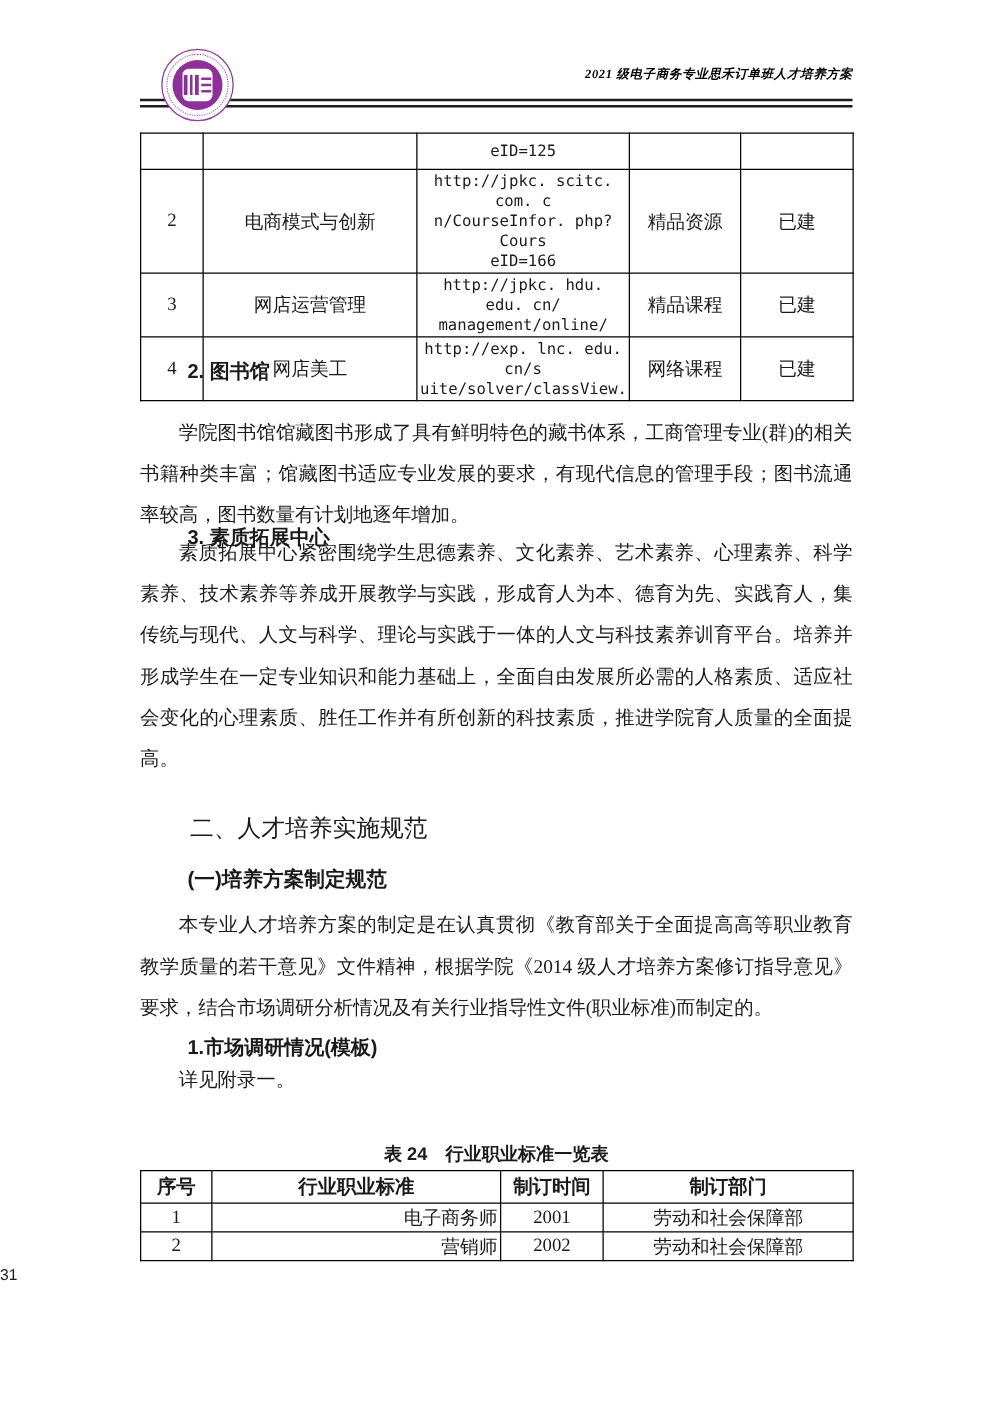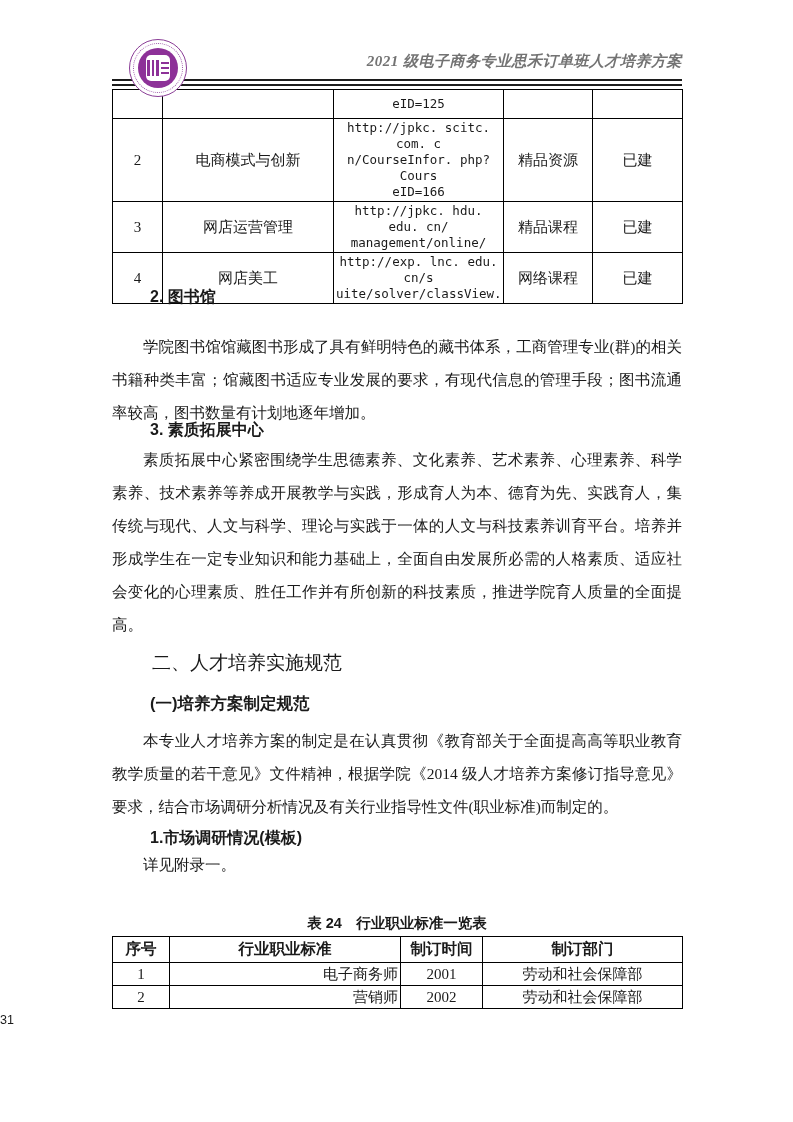--- a/index.html
+++ b/index.html
@@ -5,22 +5,22 @@
   html,body{margin:0;padding:0;background:#ffffff;}
   .page{
     position:relative; width:793px; height:1122px; margin:0 auto;
     background:#fff; overflow:hidden;
     font-family:"Liberation Serif","DejaVu Serif",serif;
     color:#1a1a1a;
   }
   
   .header-title{
     position:absolute; left:112px; top:52px; width:570px;
-    text-align:right; font-size:15px; font-style:italic; font-weight:600;
-    letter-spacing:.5px; color:#737373;
+    text-align:right; font-size:10px; font-style:italic; font-weight:600;
+    letter-spacing:.5px; color:#000000;
   }
   .header-rule{
     position:absolute; left:112px; top:79px; width:570px; height:3px;
     border-top:2px solid #1c1c1c; border-bottom:2px solid #1c1c1c;
   }
   .logo{
     position:absolute; left:129px; top:39px; width:58px; height:58px;
     border-radius:50%; background:#fff; border:1px solid #8a3c96;
     z-index:3; box-sizing:border-box;
   }
@@ -36,21 +36,21 @@
     width:24px; height:26px; background:#fff; border-radius:5px;
     display:flex; align-items:center; justify-content:center; gap:2px;
   }
   .vbars{display:flex; gap:2px; align-items:center;}
   .vbar{width:2.5px; height:16px; background:#8d3198;}
   .hbars{display:flex; flex-direction:column; gap:2.5px;}
   .hbar{width:8px; height:2.5px; background:#8d3198;}
   
   table{border-collapse:collapse; table-layout:fixed;}
   td,th{border:1.5px solid #000; text-align:center; vertical-align:middle; padding:1px 2px; box-sizing:border-box;}
-  .course-table{position:absolute; left:112px; top:89px; width:570px; font-size:15px;border-radius:26px;}
+  .course-table{position:absolute; left:112px; top:106px; width:570px; font-size:15px;border-radius:26px;}
   .course-table .url{
     font-family:"DejaVu Sans Mono","Liberation Mono",monospace;
     font-size:12.5px; line-height:16px; white-space:pre-line;
   }
   .std-table{position:absolute; left:112px; top:936px; width:570px; font-size:15px;}
   .std-table th{font-weight:bold; font-size:15.5px; height:26px;}
   .std-table td{height:23px;}
   .std-table .cell-left{text-align:right; padding-left:9px;}
   
   .abs{position:absolute; left:112px; width:570px;}
@@ -144,21 +144,21 @@
         <td>网络课程</td>
         <td>已建</td>
       </tr>
     </tbody>
   </table>
 
   <div class="abs h-num" style="top:287px">2. 图书馆</div>
   <div class="abs para" style="top:330px">学院图书馆馆藏图书形成了具有鲜明特色的藏书体系，工商管理专业(群)的相关书籍种类丰富；馆藏图书适应专业发展的要求，有现代信息的管理手段；图书流通率较高，图书数量有计划地逐年增加。</div>
 
   <div class="abs h-num" style="top:420px">3. 素质拓展中心</div>
-  <div class="abs para" style="top:443px">素质拓展中心紧密围绕学生思德素养、文化素养、艺术素养、心理素养、科学素养、技术素养等养成开展教学与实践，形成育人为本、德育为先、实践育人，集传统与现代、人文与科学、理论与实践于一体的人文与科技素养训育平台。培养并形成学生在一定专业知识和能力基础上，全面自由发展所必需的人格素质、适应社会变化的心理素质、胜任工作并有所创新的科技素质，推进学院育人质量的全面提高。</div>
+  <div class="abs para" style="top:426px">素质拓展中心紧密围绕学生思德素养、文化素养、艺术素养、心理素养、科学素养、技术素养等养成开展教学与实践，形成育人为本、德育为先、实践育人，集传统与现代、人文与科学、理论与实践于一体的人文与科技素养训育平台。培养并形成学生在一定专业知识和能力基础上，全面自由发展所必需的人格素质、适应社会变化的心理素质、胜任工作并有所创新的科技素质，推进学院育人质量的全面提高。</div>
 
   <div class="abs h-big" style="top:650px">二、人才培养实施规范</div>
   <div class="abs h-sub" style="top:693px">(一)培养方案制定规范</div>
   <div class="abs para" style="top:724px">本专业人才培养方案的制定是在认真贯彻《教育部关于全面提高高等职业教育教学质量的若干意见》文件精神，根据学院《2014 级人才培养方案修订指导意见》要求，结合市场调研分析情况及有关行业指导性文件(职业标准)而制定的。</div>
 
   <div class="abs h-num" style="top:828px">1.市场调研情况(模板)</div>
   <div class="abs para" style="top:848px">详见附录一。</div>
 
   <div class="abs tbl-caption" style="top:914px">表 24　行业职业标准一览表</div>
 

